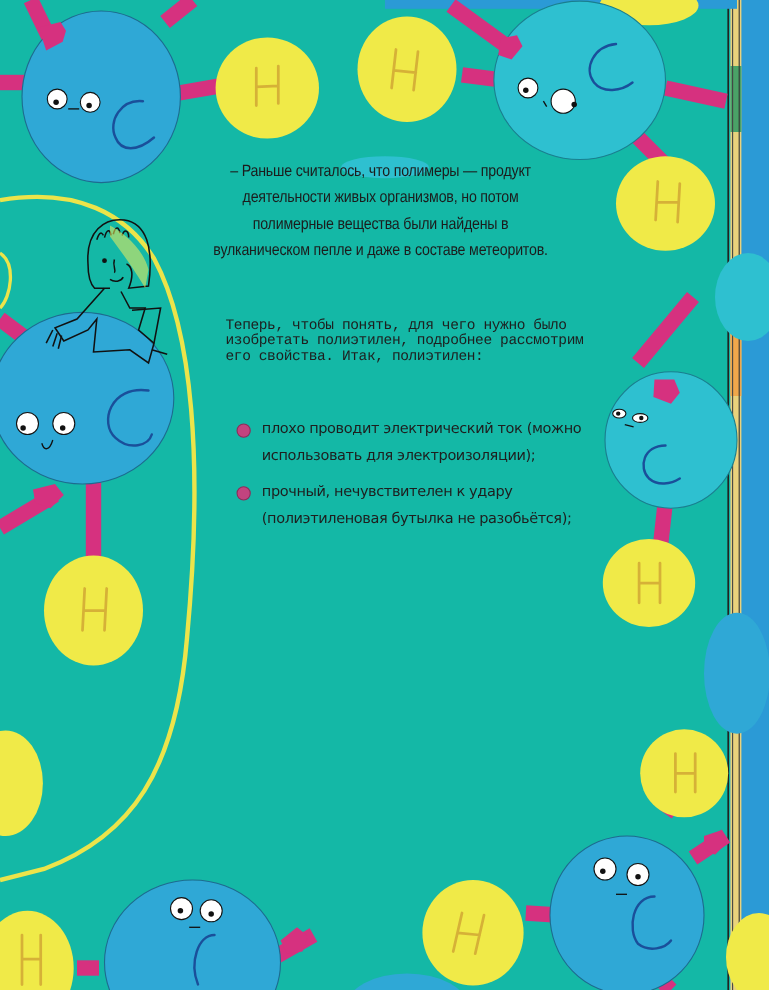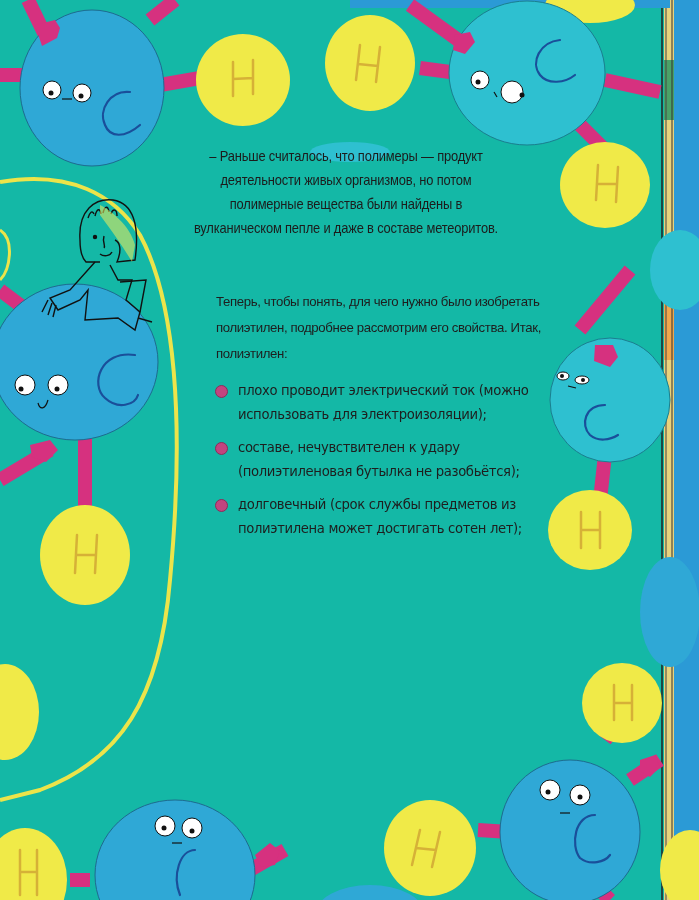--- a/index.html
+++ b/index.html
@@ -1,20 +1,20 @@
 <!DOCTYPE html>
 <html><head>
 <meta charset="utf-8">
 <style>
   html, body { margin: 0; padding: 0; }
   body { width: 699px; height: 900px; position: relative; overflow: hidden; background: #ffffff; font-family: "DejaVu Sans", sans-serif; }
   .page { position: absolute; left: 0; top: 0; width: 699px; height: 900px; background: #14b8a6; overflow: hidden; padding-left: 12px; }
   svg.art { position: absolute; left: 0; top: 0; }
   .quote { position: absolute; left: 160px; top: 144px; width: 372px; text-align: center; font-family: "Liberation Sans Narrow", "Liberation Sans", sans-serif; font-size: 15px; line-height: 24px; color: #1c1c1c; transform: scaleX(0.86); transform-origin: center top; letter-spacing: -0.2px; }
-  .body-text { position: absolute; left: 216px; width: 340px; font-family: Liberation Sans, sans-serif; font-size: 13.2px; line-height: 26px; color: #1e1e1e; letter-spacing: -0.35px; }
+  .body-text { position: absolute; left: 205px; width: 340px; font-family: Liberation Mono, monospace; font-size: 13.2px; line-height: 14px; color: #1e1e1e; letter-spacing: -0.35px; }
   .intro { top: 289px; }
   .bullets { position: absolute; left: 199px; top: 364px; width: 345px; margin: 15px; padding: 0; list-style: none; }
   .bullets li { position: relative; padding-left: 24px; margin-bottom: 10px; font-family: "DejaVu Sans", sans-serif; font-size: 13.2px; line-height: 23.5px; color: #1e1e1e; letter-spacing: -0.35px; }
   .bullets li .dot { position: absolute; left: 1px; top: 6px; width: 11px; height: 11px; border-radius: 50%; background: #c2447f; border: 1px solid #8d2b5a; }
   .outro { top: 671px; }
 </style>
 </head>
 <body>
 
 <div class="page">
@@ -165,18 +165,17 @@
     </g>
     <path d="M100 205 C 110 210, 130 225, 135 245 L 132 262 C 125 250, 115 235, 100 215 Z" fill="#f3ec5a" opacity="0.55"></path>
   </svg>
 
   <div class="quote">– Раньше считалось, что полимеры — продукт деятельности живых организмов, но потом полимерные вещества были найдены в вулканическом пепле и даже в составе метеоритов.</div>
 
   <div class="body-text intro">Теперь, чтобы понять, для чего нужно было изобретать полиэтилен, подробнее рассмотрим его свойства. Итак, полиэтилен:</div>
 
   <ul class="bullets">
     <li><span class="dot"></span><span>плохо проводит электрический ток (можно использовать для электроизоляции);</span></li>
-    <li><span class="dot"></span><span>составе, нечувствителен к удару (полиэтиленовая бутылка не разобьётся);</span></li>
-    <li><span class="dot"></span><span>долговечный (срок службы предметов из полиэтилена может достигать сотен лет);</span></li>
+    <li><span class="dot"></span><span>прочный, нечувствителен к удару (полиэтиленовая бутылка не разобьётся);</span></li>
   </ul>
 
 
 </div>
 
 </body></html>

